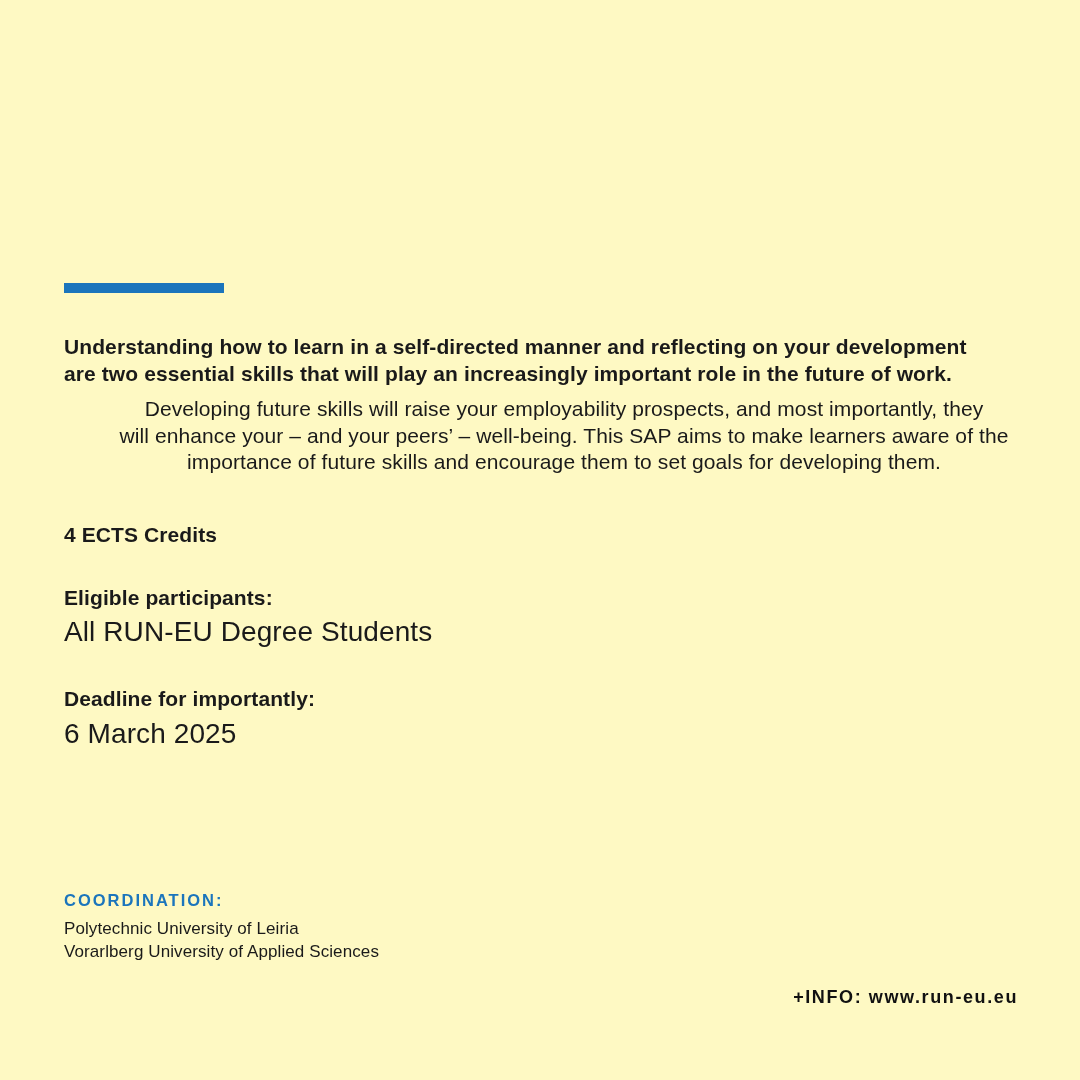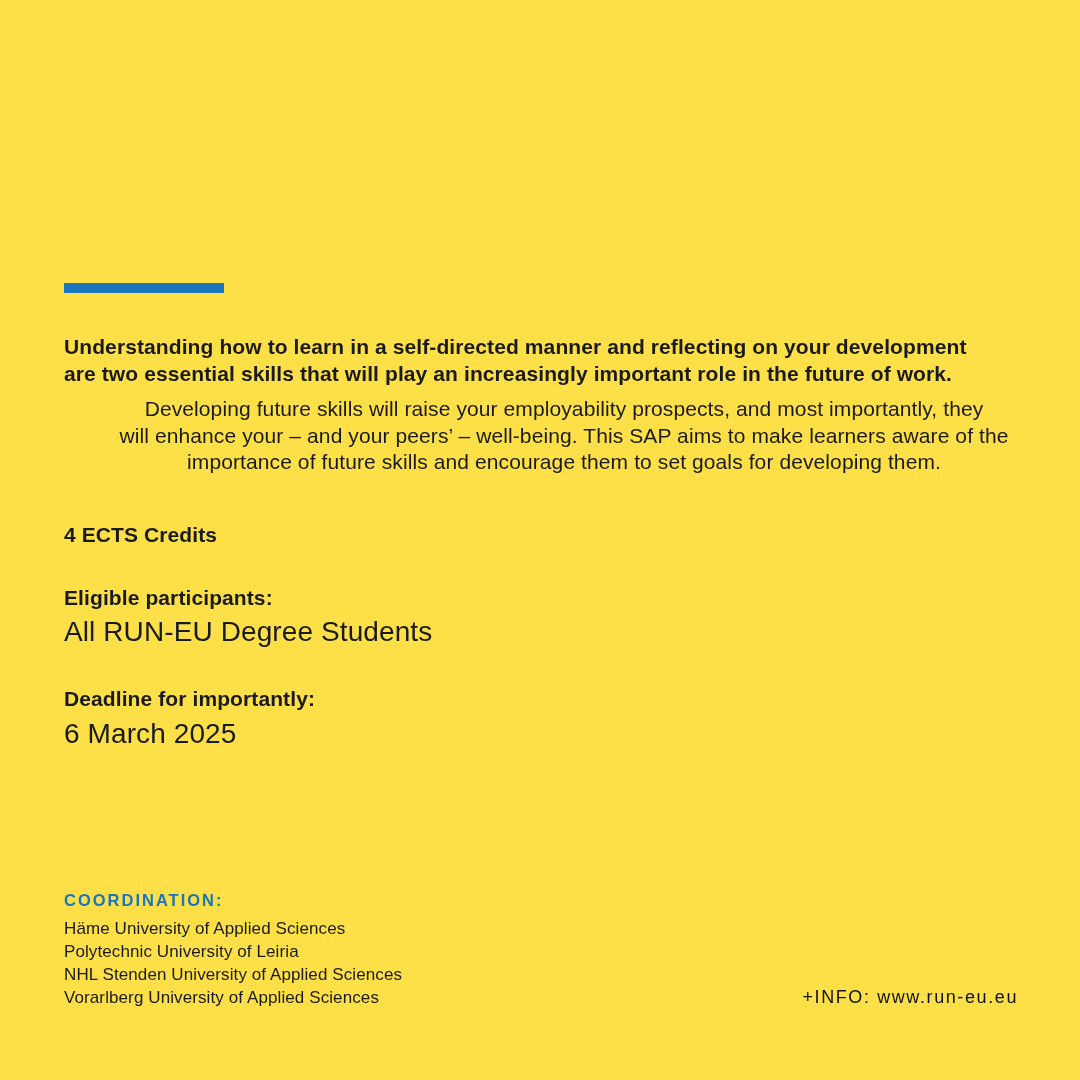--- a/index.html
+++ b/index.html
@@ -4,21 +4,21 @@
 <style>
   html, body {
     margin: 0;
     padding: 0;
     background: #ffffff;
   }
   .page {
     position: relative;
     width: 1080px;
     height: 1080px;
-    background: #fde047;
+    background: #fef9c3;
     overflow: hidden;
     font-family: "Liberation Sans", "DejaVu Sans", sans-serif;
     color: #1a1a1a;
   }
   .accent-bar {
     position: absolute;
     left: 64px;
     top: 283px;
     width: 160px;
     height: 10px;
@@ -90,21 +90,21 @@
     line-height: 23px;
     font-weight: 400;
     letter-spacing: 0.1px;
   }
   .info-url {
     position: absolute;
     right: 62px;
     top: 986px;
     font-size: 18px;
     line-height: 22px;
-    font-weight: 400;
+    font-weight: 700;
     letter-spacing: 1.6px;
     color: #111111;
     text-align: left;
   }
 </style>
 </head>
 <body>
 
 <div class="page">
 
@@ -123,21 +123,19 @@
 
   <div class="detail-regular eligible-value">All RUN-EU Degree Students</div>
 
   <div class="detail-bold deadline-label">Deadline for importantly:</div>
 
   <div class="detail-regular deadline-value">6 March 2025</div>
 
   <div class="coordination-label">COORDINATION:</div>
 
   <div class="coordination-list">
-    <div class="coordination-university">Häme University of Applied Sciences</div>
     <div class="coordination-university">Polytechnic University of Leiria</div>
-    <div class="coordination-university">NHL Stenden University of Applied Sciences</div>
     <div class="coordination-university">Vorarlberg University of Applied Sciences</div>
   </div>
 
   <div class="info-url">+INFO: www.run-eu.eu</div>
 
 </div>
 
 </body></html>

